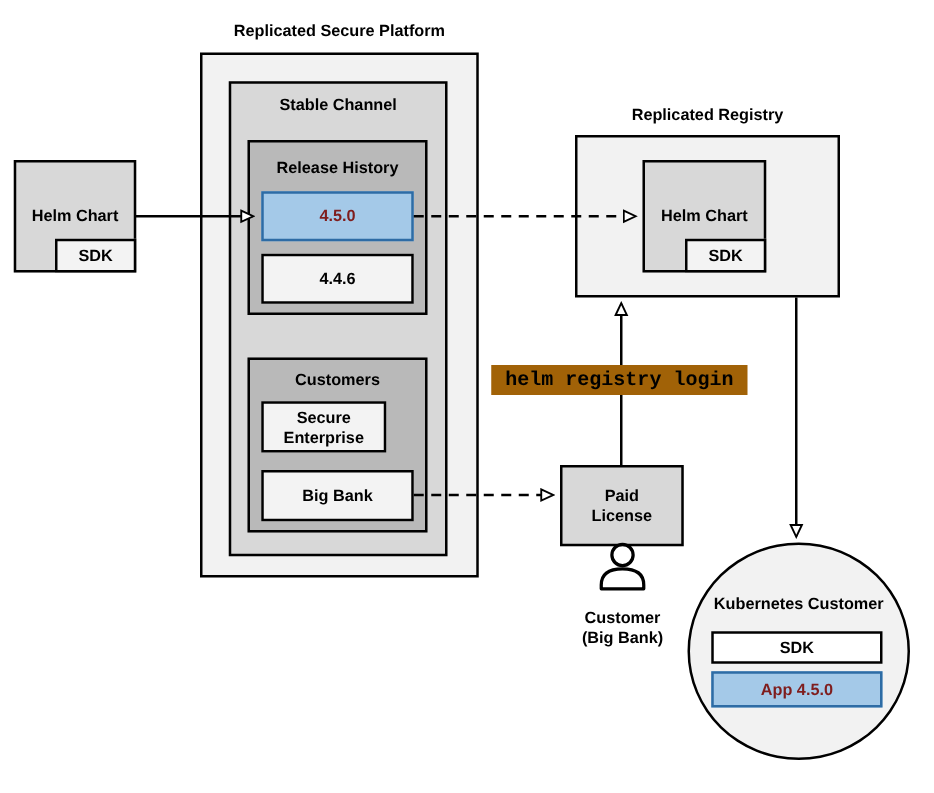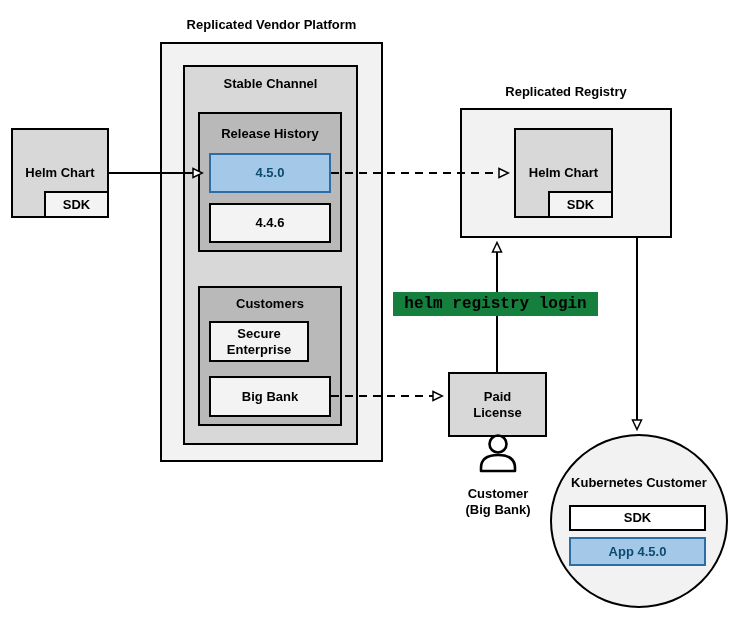--- a/index.html
+++ b/index.html
@@ -9,38 +9,38 @@
     overflow:hidden;
   }
   .box{position:absolute;box-sizing:border-box;border:2px solid #000000;}
   .cbox{display:flex;align-items:center;justify-content:center;text-align:center;
         font-size:13px;line-height:1.2;}
   .fill-container{background:#f2f2f2;}
   .fill-panel{background:#d8d8d8;}
   .fill-group{background:#b9b9b9;}
   .fill-item{background:#f3f3f3;}
   .fill-white{background:#ffffff;}
-  .fill-blue{background:#a4c9e8;border-color:#2e6ca5;color:#0c4a6e;}
+  .fill-blue{background:#a4c9e8;border-color:#2e6ca5;color:#7f1d1d;}
   .lbl{position:absolute;text-align:center;font-size:13px;line-height:1.2;z-index:1;}
   .pre{white-space:pre-line;}
   .mono{
     position:absolute;font-family:"Liberation Mono","DejaVu Sans Mono",monospace;
-    font-weight:bold;font-size:16px;text-align:center;background:#15803d;
+    font-weight:bold;font-size:16px;text-align:center;background:#a16207;
     padding:3px 0;z-index:3;
   }
   .overlay{position:absolute;left:0;top:0;z-index:2;pointer-events:none;}
   .person{position:absolute;z-index:1;}
   .circle{border-radius:50%;}
 </style>
 </head>
 <body>
 
 <div class="canvas">
 
-  <div class="lbl" style="left:160px;top:17px;width:223px;">Replicated Vendor Platform</div>
+  <div class="lbl" style="left:160px;top:17px;width:223px;">Replicated Secure Platform</div>
   <div class="box fill-container" style="left:160px;top:42px;width:223px;height:420px;"></div>
 
   <div class="box fill-panel" style="left:183px;top:65px;width:175px;height:380px;"></div>
   <div class="lbl" style="left:183px;top:76px;width:175px;">Stable Channel</div>
 
   <div class="box fill-group" style="left:198px;top:112px;width:144px;height:140px;"></div>
   <div class="lbl" style="left:198px;top:126px;width:144px;">Release History</div>
   <div class="box cbox fill-blue" style="left:209px;top:153px;width:122px;height:40px;">4.5.0</div>
   <div class="box cbox fill-item" style="left:209px;top:203px;width:122px;height:40px;">4.4.6</div>
 

